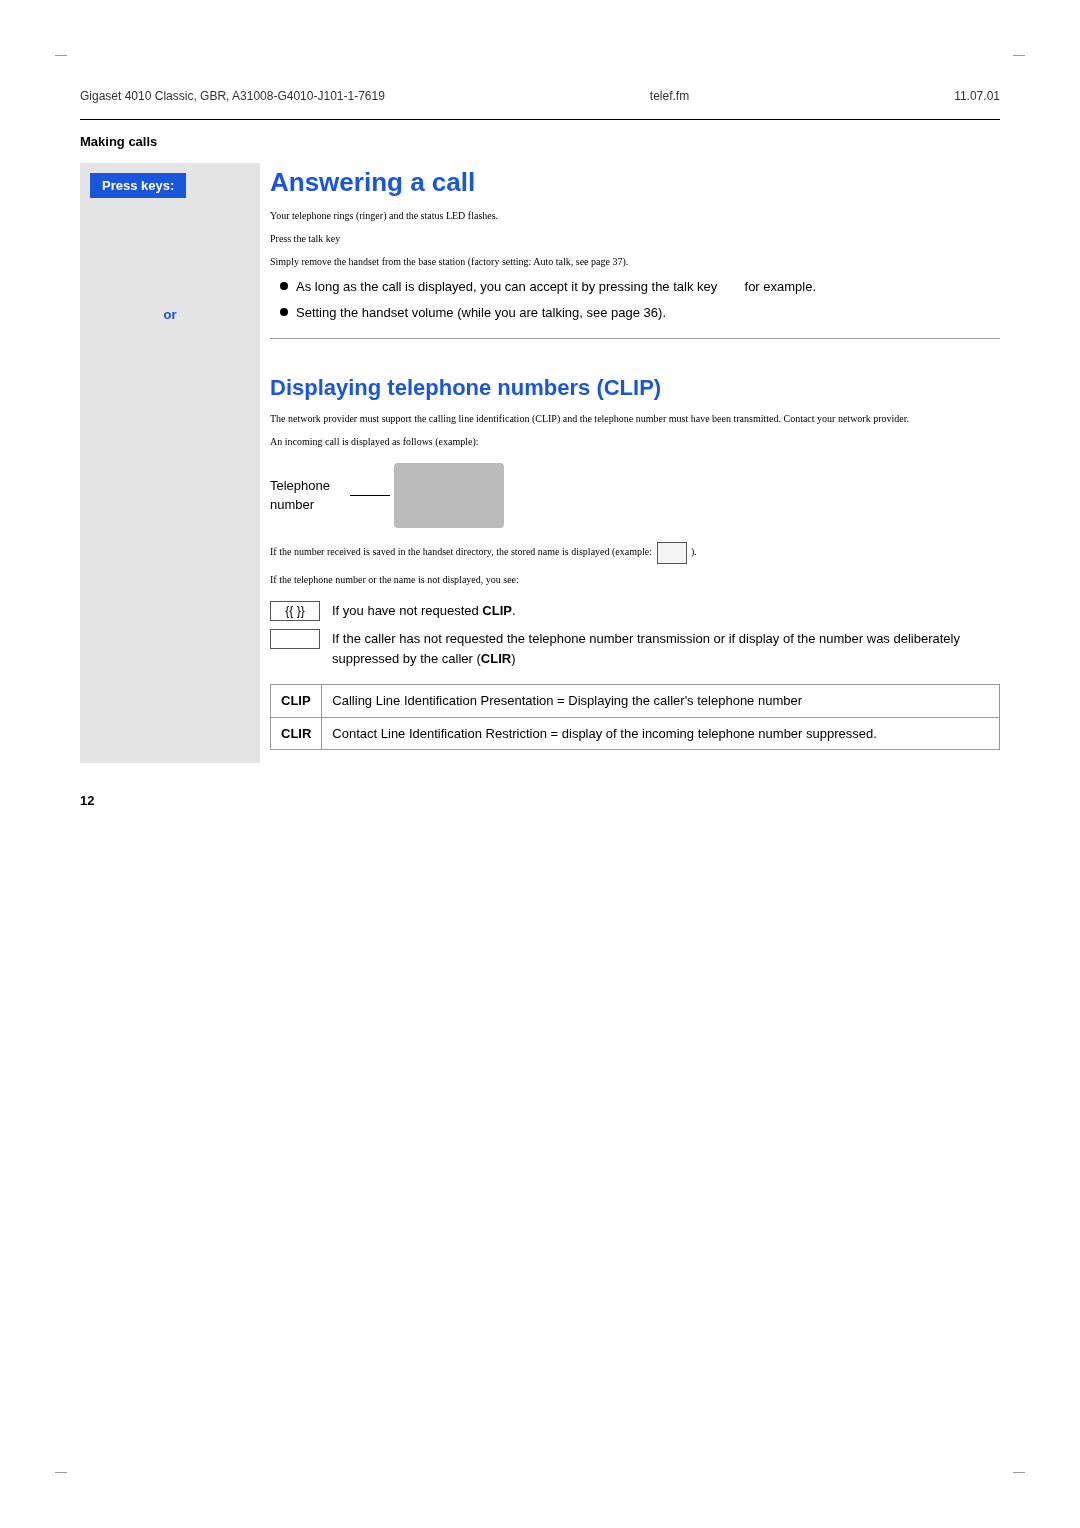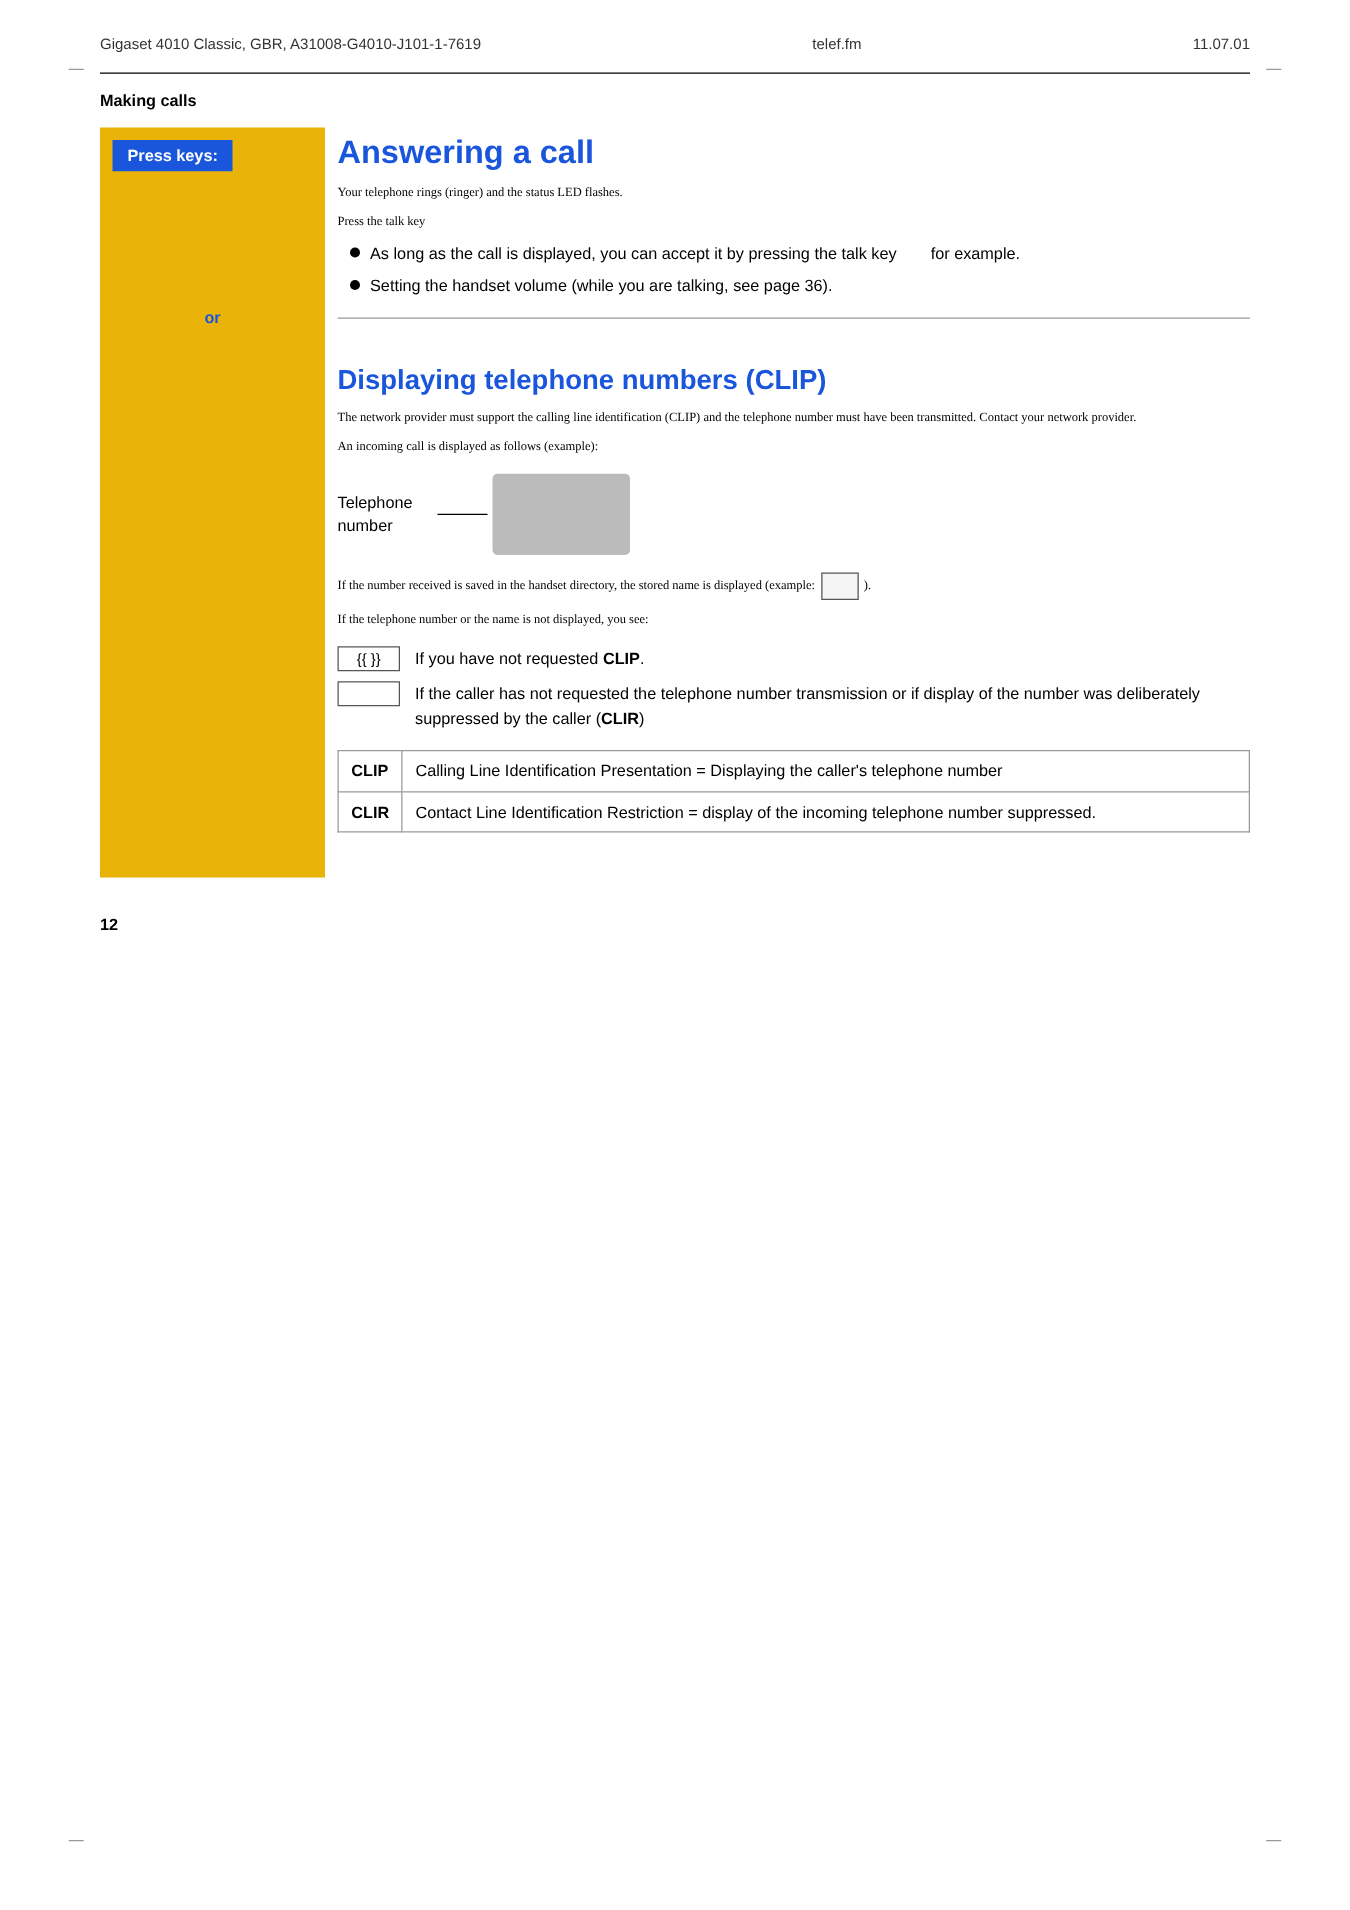--- a/index.html
+++ b/index.html
@@ -12,21 +12,21 @@
       width: 1080px;
       min-height: 1528px;
       position: relative;
     }
 
     .page-container {
       width: 1080px;
       min-height: 1528px;
       background: #fff;
       position: relative;
-      padding: 28px 80px;
+      padding: 89px 80px;
     }
 
     
     .header {
       display: flex;
       justify-content: space-between;
       align-items: center;
       margin-bottom: 16px;
       font-size: 12px;
       color: #333;
@@ -62,21 +62,21 @@
       color: #fff;
       padding: 5px 12px;
       font-size: 13px;
       font-weight: bold;
       display: inline-block;
       margin-bottom: 10px;
     }
 
     
     .sidebar-bg {
-      background: #eab308;
+      background: #e5e5e5;
       min-height: 600px;
       width: 180px;
       padding: 10px 10px 10px 10px;
       position: relative;
     }
 
     .sidebar-or {
       font-weight: bold;
       color: #1a56db;
       position: absolute;
@@ -304,20 +304,21 @@
         <div class="sidebar-or">or</div>
       </div>
     </div>
 
     <div class="right-col">
 
       <h1 class="main-heading">Answering a call</h1>
 
       <p class="para">Your telephone rings (ringer) and the status LED flashes.</p>
       <p class="para">Press the talk key</p>
+      <p class="para">Simply remove the handset from the base station (factory setting: Auto talk, see page 37).</p>
 
       <div class="bullet-list">
 
 
         <div class="bullet-item">
           <div class="bullet-dot"></div>
           <div>
             As long as the call is displayed, you can accept it by pressing the talk key <span style="display:inline-block;width:20px;">&nbsp;</span> for example.
           </div>
         </div>

